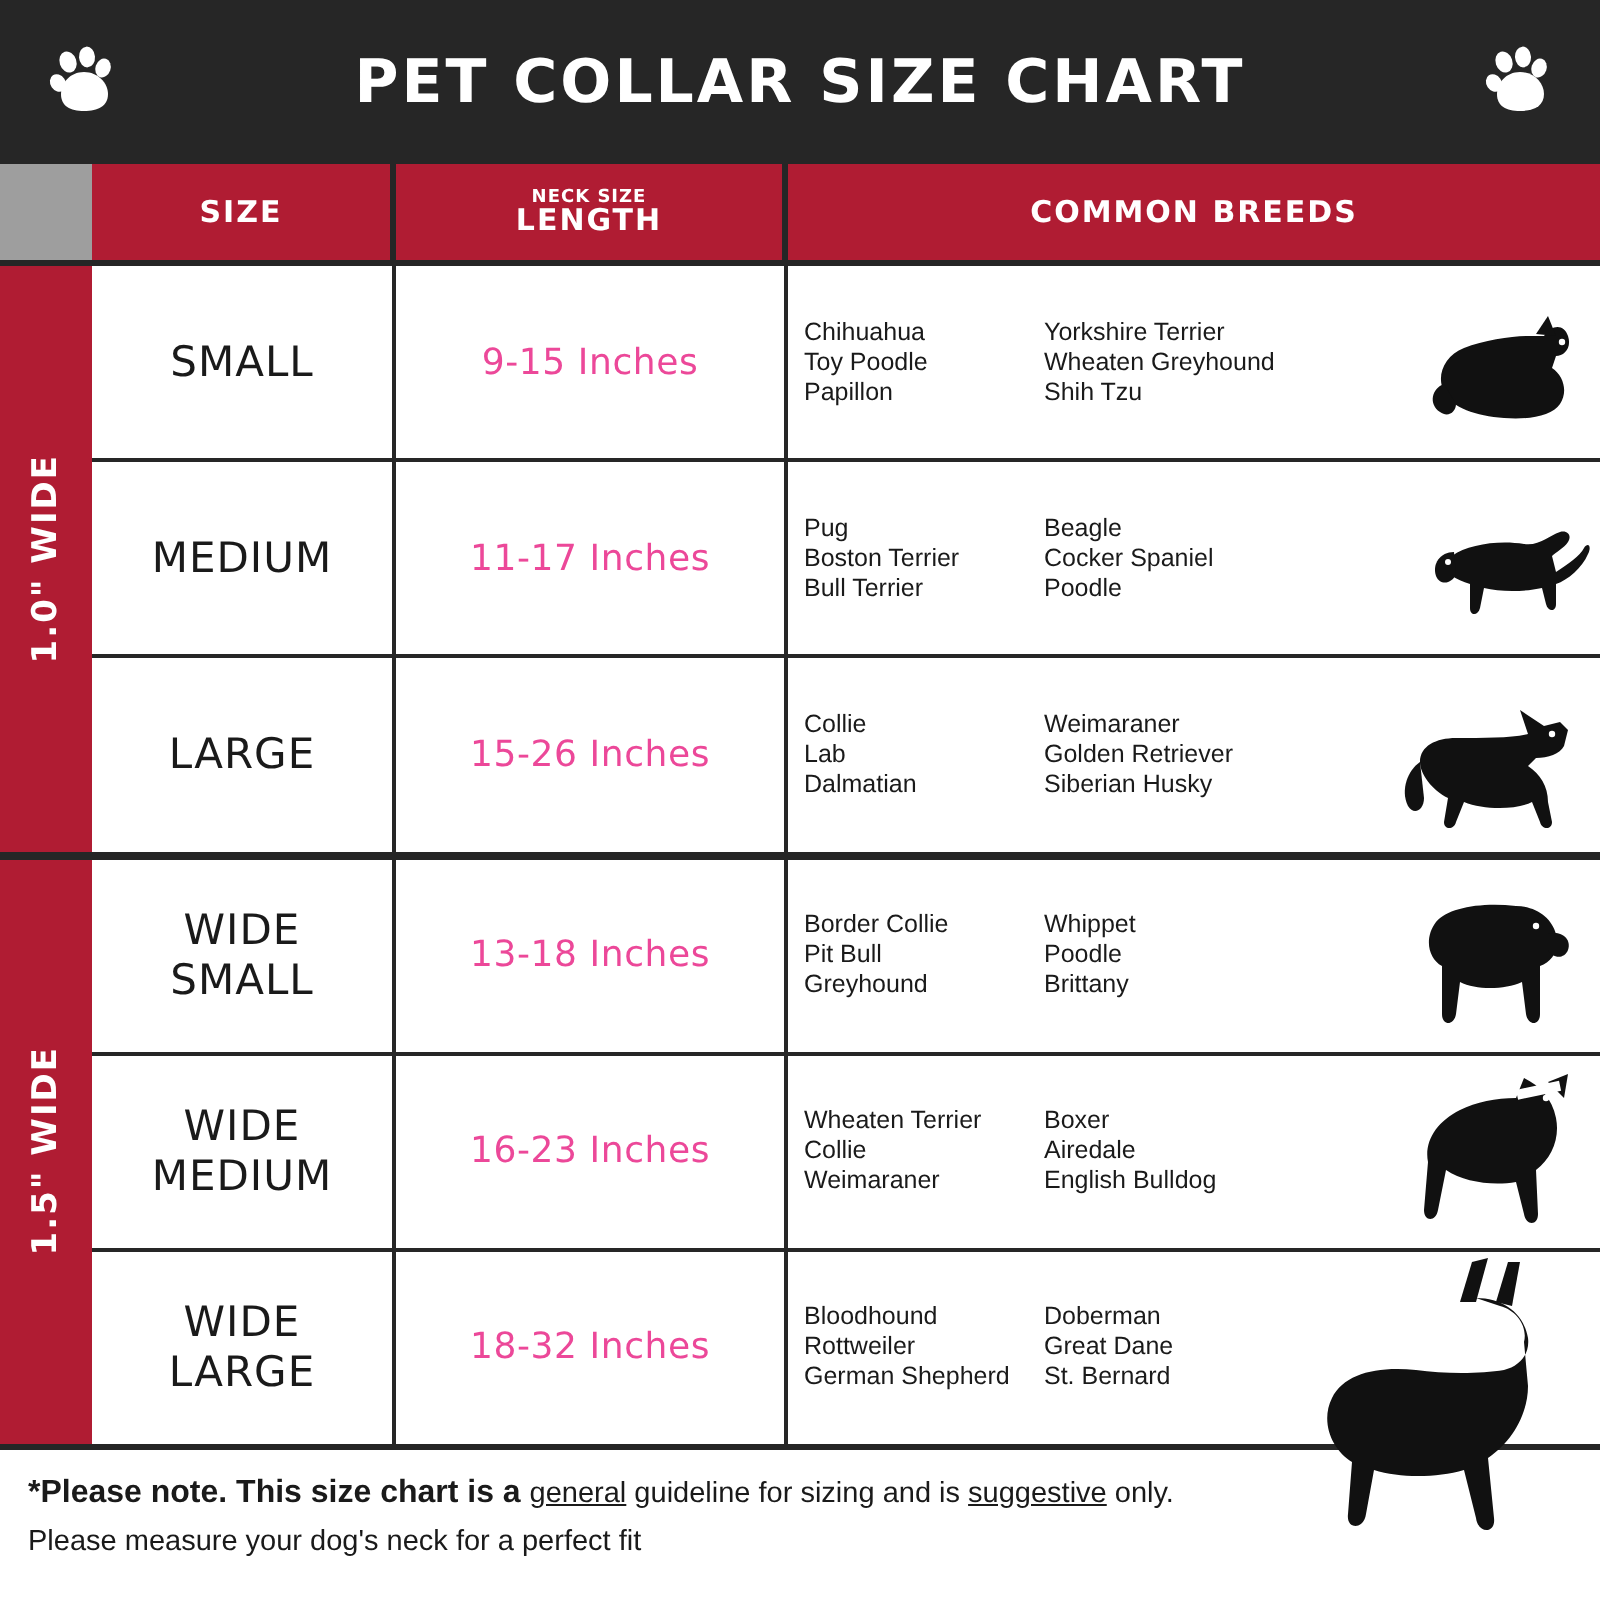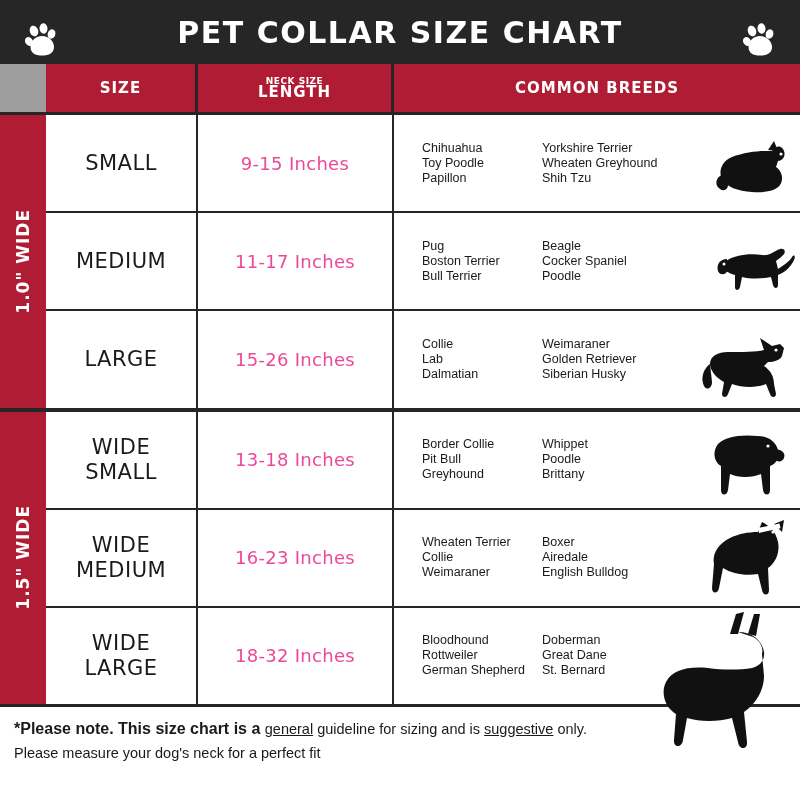--- a/index.html
+++ b/index.html
@@ -17,21 +17,21 @@
     position: relative;
     width: 800px;
     height: 800px;
     background: #ffffff;
     box-sizing: border-box;
   }
 
   
   .header {
     position: relative;
-    height: 64px;
+    height: 82px;
     background: #262626;
     display: flex;
     align-items: center;
     justify-content: center;
   }
   .header-title {
     color: #ffffff;
     font-size: 30px;
     font-weight: bold;
     letter-spacing: 1.5px;
@@ -174,21 +174,21 @@
     flex: 0 0 196px;
     justify-content: center;
     font-size: 18px;
     color: #ec4899;
     font-family: "DejaVu Sans", sans-serif;
     letter-spacing: 0.3px;
   }
   .cell-breeds {
     flex: 1;
     position: relative;
-    padding-left: 28px;
+    padding-left: 8px;
     overflow: hidden;
   }
   .breed-cols {
     display: flex;
     gap: 0px;
     position: relative;
     z-index: 2;
   }
   .breed-col {
     font-size: 12.5px;

